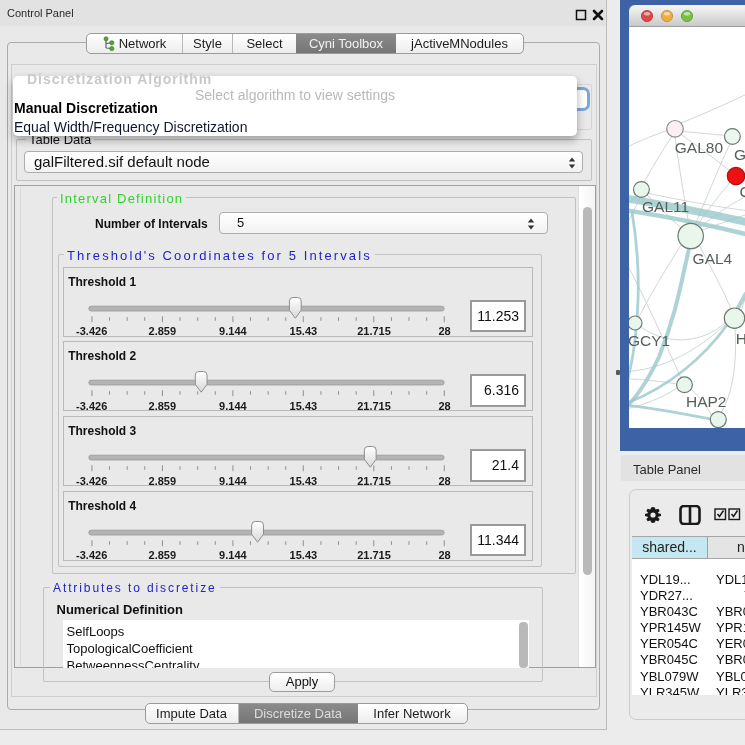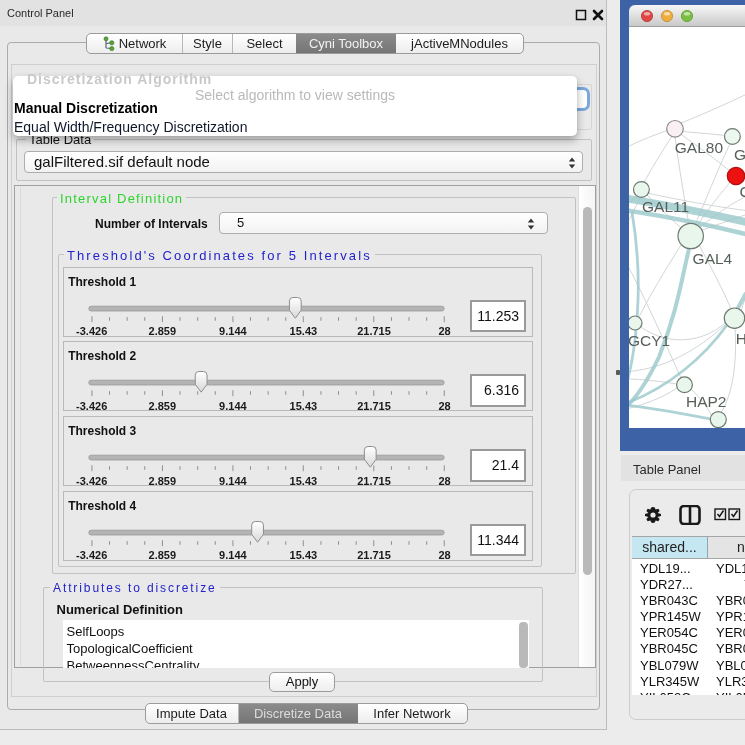--- a/index.html
+++ b/index.html
@@ -256,21 +256,21 @@
         <rect x="0" y="0" width="10.5" height="10.5" fill="none" stroke="#1a1a1a" stroke-width="1.4"></rect>
         <path d="M2.5 5 L4.5 7.5 L8.5 1.5" fill="none" stroke="#1a1a1a" stroke-width="1.5"></path>
       </g>
     </svg>
 
     <div class="abs" style="left:24px; top:65px; width:113px; height:159px; background:#fff; overflow:hidden;margin-top:20px;">
       <div style="display:flex; height:23px; border-top:1px solid #a5a5a5; border-bottom:1px solid #a5a5a5; font-size:14px; color:#222;">
         <div style="width:76px; flex:none; background:#c5e7f1; border-right:1px solid #8fa8b0; text-align:center; line-height:21px;">shared...</div>
         <div style="flex:1; background:#e4e4e4; padding-left:29px; line-height:21px;">name</div>
       </div>
-      <div style="font-size:13px; color:#111; line-height:16.1px; padding-top:2px;">
+      <div style="font-size:13px; color:#111; line-height:16.1px; padding-top:13px;">
         <div style="display:flex; white-space:nowrap;">
             <span style="width:76px; padding-left:8px; flex:none; overflow:hidden;">YDL19...</span>
             <span style="padding-left:8px;">YDL194W</span>
           </div>
         <div style="display:flex; white-space:nowrap;gap:28px;">
             <span style="width:76px; padding-left:8px; flex:none; overflow:hidden;">YDR27...</span>
             <span style="padding-left:8px;">YDR277C</span>
           </div>
         <div style="display:flex; white-space:nowrap;">
             <span style="width:76px; padding-left:8px; flex:none; overflow:hidden;">YBR043C</span>

